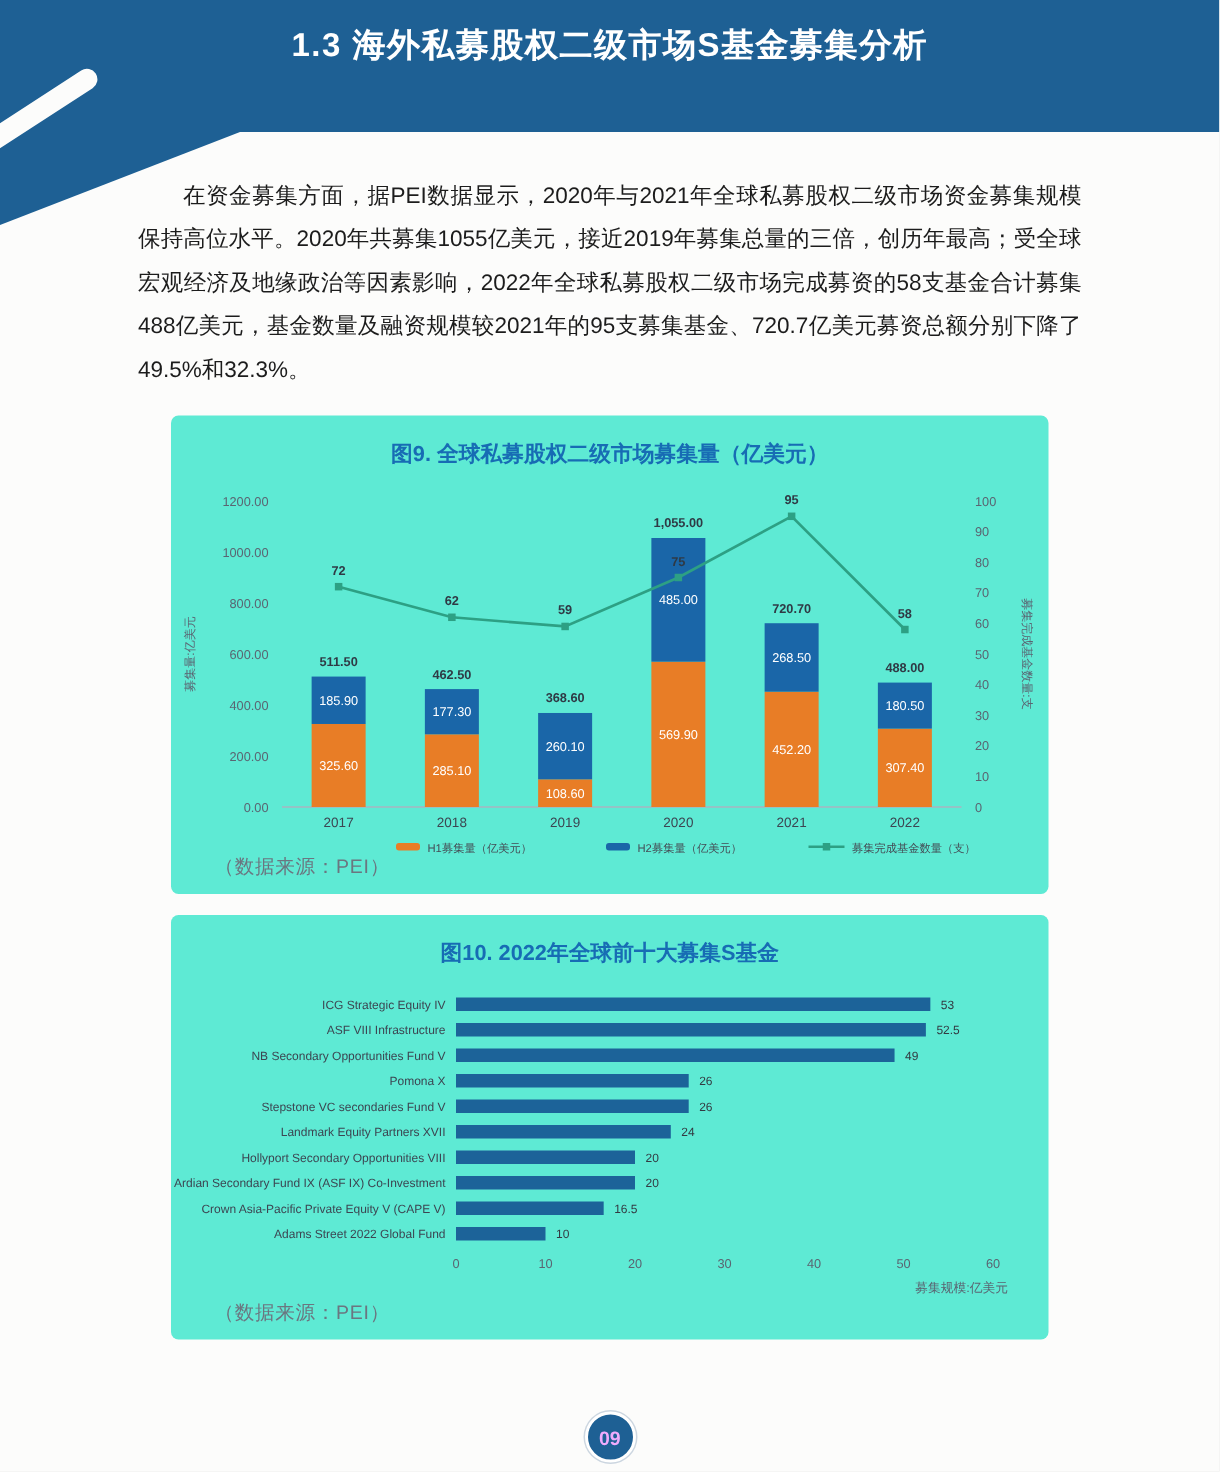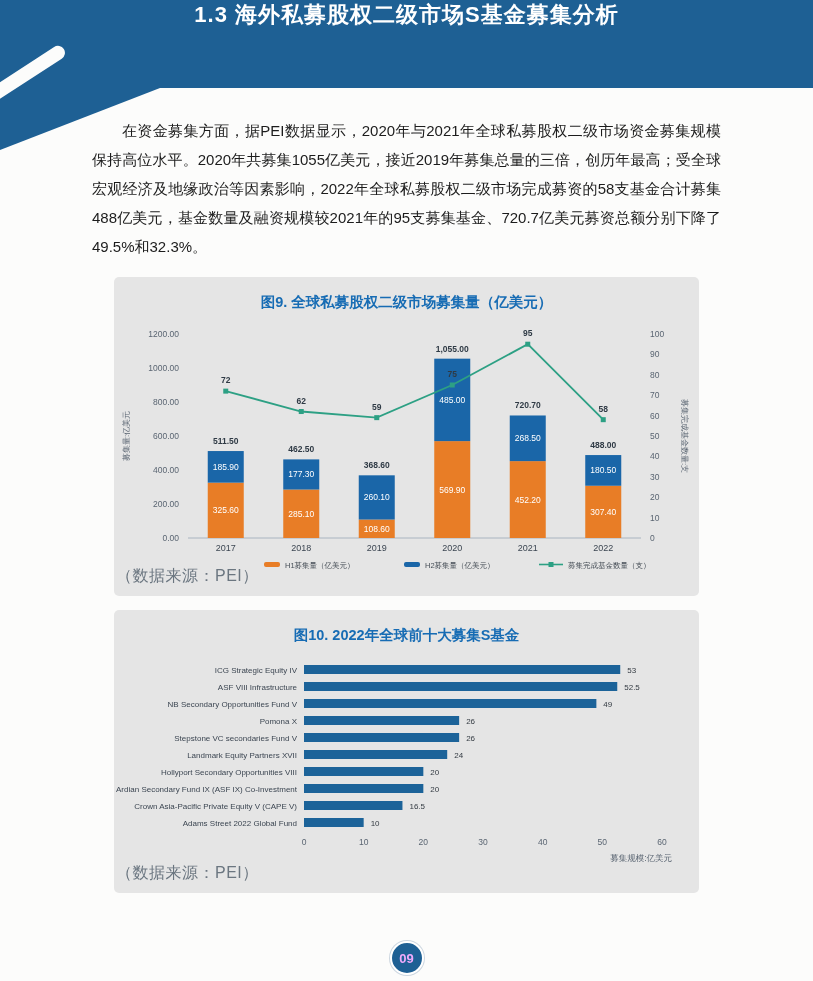--- a/index.html
+++ b/index.html
@@ -1,34 +1,34 @@
 <!DOCTYPE html>
 <html><head>
 <meta charset="utf-8">
 <style>
   html,body{margin:0;padding:0;}
   body{background:#e9e9e9;font-family:"Liberation Sans",sans-serif;}
   .page{position:relative;width:813px;height:981px;margin:0 auto;background:#fcfcfb;overflow:hidden;}
   
   .band{position:relative;height:88px;background:#1e6094;}
-  .band h1{margin:0;padding-top:0;text-align:center;font-size:22px;font-weight:bold;color:#ffffff;letter-spacing:1px;}
+  .band h1{margin:0;padding-top:15px;text-align:center;font-size:22px;font-weight:bold;color:#ffffff;letter-spacing:1px;}
   .corner-tri{position:absolute;top:88px;left:0;width:160px;height:62px;background:#1e6094;
     clip-path:polygon(0 0,100% 0,0 100%);}
   .corner-slash{position:absolute;top:90px;left:-10px;width:88px;height:14px;background:#fcfcfb;
     border-radius:7px;transform:rotate(-33deg);transform-origin:left center;}
   
   .content{position:relative;padding:0 92px;}
   .para{font-size:15px;line-height:29px;color:#1c1c1c;text-align:justify;text-indent:2em;margin:24px 0 16px;}
   .para.first{margin-top:28px;}
   
-  .panel{position:relative;width:585px;margin:10px auto 14px;background:#e5e5e5;border-radius:5px;
+  .panel{position:relative;width:585px;margin:10px auto 14px;background:#5eead4;border-radius:5px;
     padding:12px 0 24px;}
   .chart-title{text-align:center;color:#176cb4;font-size:14.5px;font-weight:bold;margin:4px 0 8px;}
   .panel svg{display:block;margin:0 auto;}
-  .source{position:absolute;left:2px;bottom:9px;font-size:16px;color:#6b7680;letter-spacing:.5px;}
+  .source{position:absolute;left:29px;bottom:9px;font-size:13px;color:#6b7680;letter-spacing:.5px;}
   
   .tick{font-size:8.5px;fill:#5a6572;font-family:"Liberation Sans",sans-serif;}
   .axis-title{font-size:8px;fill:#5a6572;}
   .seg{font-size:8.5px;fill:#ffffff;font-family:"Liberation Sans",sans-serif;}
   .total{font-size:8.5px;fill:#2f3a45;font-weight:bold;font-family:"Liberation Sans",sans-serif;}
   .cat{font-size:9px;fill:#3c4652;font-family:"Liberation Sans",sans-serif;}
   .leg{font-size:7.5px;fill:#444c55;font-family:"Liberation Sans",sans-serif;}
   .cat2{font-size:8px;fill:#3c4652;font-family:"Liberation Sans",sans-serif;}
   .val2{font-size:8px;fill:#333a42;font-family:"Liberation Sans",sans-serif;}
   

